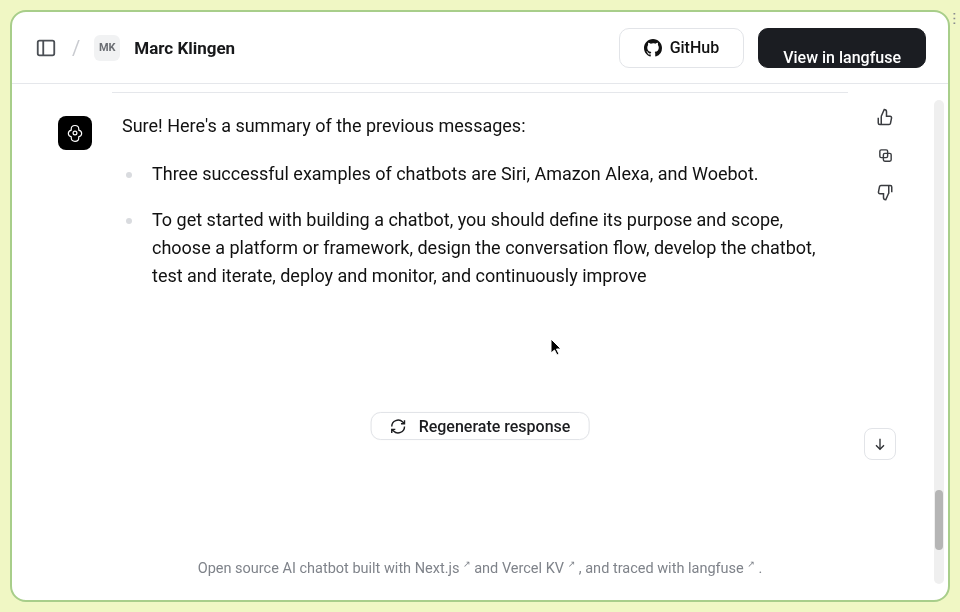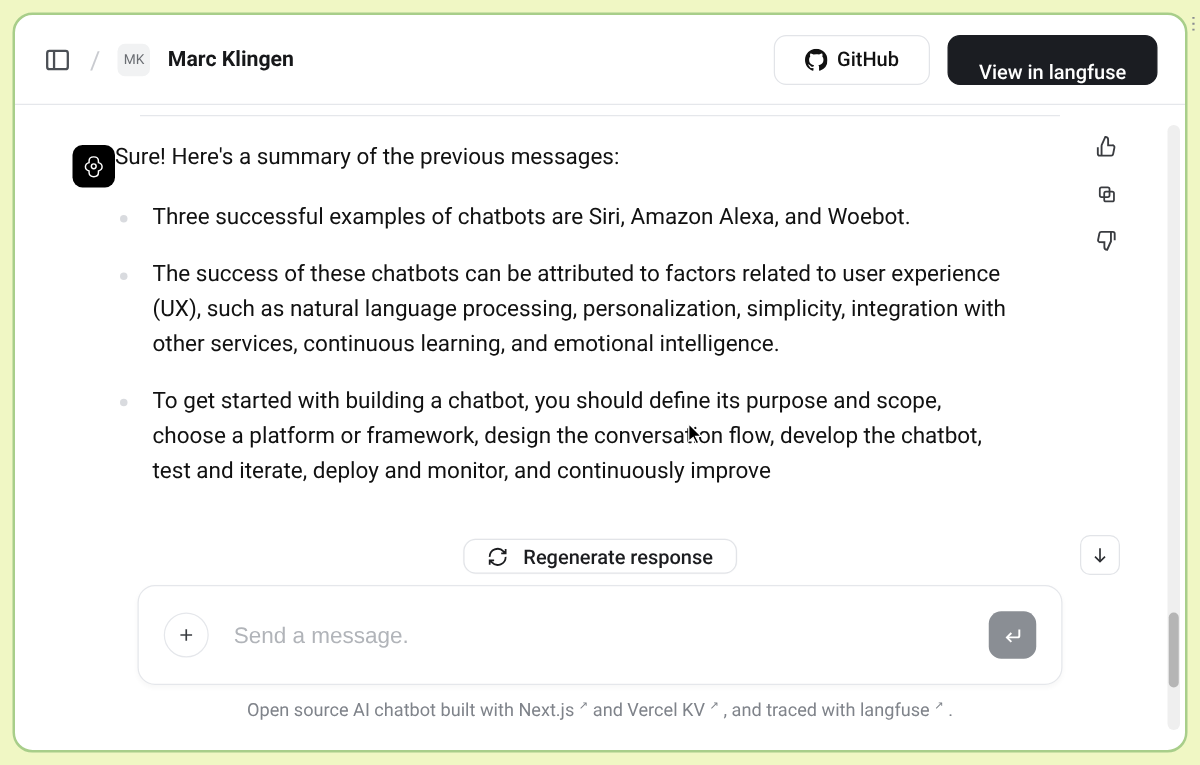--- a/index.html
+++ b/index.html
@@ -43,32 +43,32 @@
     padding:0 22px;
     gap:14px;
   }
   .panel-toggle{
     width:24px;height:24px;display:flex;align-items:center;justify-content:center;
     color:#4b4f55;cursor:pointer;
   }
   .slash{color:#c9cbd0;font-size:20px;}
   .avatar-mk{
     width:26px;height:26px;border-radius:6px;background:#f1f2f3;color:#6b6e73;
-    display:flex;align-items:center;justify-content:center;font-size:11px;font-weight:400;
+    display:flex;align-items:center;justify-content:center;font-size:11px;font-weight:700;
   }
   .username{font-size:17px;color:#17181a;font-weight:700;}
   .spacer{flex:1}
   .btn{
     height:40px;padding:0 24px;border-radius:10px;display:flex;align-items:center;gap:8px;
     font-size:16px;font-weight:500;cursor:pointer;white-space:nowrap;
   }
   .btn-light{background:#fff;border:1px solid var(--btn-border);color:#111;}
   .btn-dark{background:var(--dark);color:#fff;border:1px solid var(--dark);align-items:flex-end;}
   .chat-row{
-    display:flex;align-items:flex-start;
+    display:flex;align-items:flex-start;gap:30px;
     padding:28px 46px 0 46px;
   }
   .ai-avatar{
     width:34px;height:34px;border-radius:8px;background:#000;display:flex;align-items:center;justify-content:center;
     flex-shrink:0;margin-top:4px;
   }
   .ai-avatar svg{width:20px;height:20px;color:#fff}
   .msg{font-size:18px;color:var(--text);line-height:1.55;max-width:720px;}
   .msg ul{padding-left:18px;margin:20px 0 0 0;}
   .msg li{list-style:none;position:relative;padding-left:12px;margin-bottom:18px;}
@@ -78,21 +78,21 @@
   }
   
   .feedback{
     position:absolute;right:54px;top:96px;display:flex;flex-direction:column;gap:20px;
     color:#3a3c40;
   }
   .feedback .ico{width:18px;height:18px;cursor:pointer;display:flex;align-items:center;justify-content:center;}
   
   .regen{
     position:absolute;left:50%;transform:translateX(-50%);
-    top:419px;
+    top:400px;
     background:#fff;border:1px solid var(--btn-border);border-radius:10px;
     height:28px;padding:12px 18px;display:flex;align-items:center;gap:12px;
     font-size:16px;color:#1c1d20;font-weight:500;cursor:pointer;
     box-shadow:0 0 0 0.5px rgba(0,0,0,0.02);
   }
   
   .scrolldown{
     position:absolute;right:52px;top:416px;width:32px;height:32px;border-radius:8px;
     border:1px solid var(--btn-border);background:#fff;display:flex;align-items:center;justify-content:center;
     cursor:pointer;color:#2d2f33;
@@ -175,21 +175,20 @@
     <div class="ai-avatar">
       <svg viewBox="0 0 24 24" fill="none" stroke="currentColor" stroke-width="1.4">
         <path d="M12 3c3 0 4.5 1.8 4.5 4v1.5c2 .6 3.5 2 3.5 4s-1.5 3.4-3.5 4V18c0 2.2-1.5 4-4.5 4s-4.5-1.8-4.5-4v-1.5C5.5 15.9 4 14.5 4 12.5s1.5-3.4 3.5-4V7c0-2.2 1.5-4 4.5-4z"></path>
         <circle cx="12" cy="12" r="2.3"></circle>
       </svg>
     </div>
     <div class="msg">
       <div>Sure! Here's a summary of the previous messages:</div>
       <ul>
         <li>Three successful examples of chatbots are Siri, Amazon Alexa, and Woebot.</li>
-        <li>The success of these chatbots can be attributed to factors related to user experience (UX), such as natural language processing, personalization, simplicity, integration with other services, continuous learning, and emotional intelligence.</li>
         <li>To get started with building a chatbot, you should define its purpose and scope, choose a platform or framework, design the conversation flow, develop the chatbot, test and iterate, deploy and monitor, and continuously improve</li>
       </ul>
     </div>
   </div>
 
   <div class="feedback">
     <div class="ico">
       <svg viewBox="0 0 24 24" width="18" height="18" fill="none" stroke="currentColor" stroke-width="2">
           <path d="M7 22V11M3 13v7a2 2 0 0 0 2 2h12.3a2 2 0 0 0 2-1.6l1.4-7a2 2 0 0 0-2-2.4H14V5a3 3 0 0 0-3-3l-4 9"></path>
         </svg>
@@ -214,35 +213,20 @@
     <span>Regenerate response</span>
   </div>
 
   <div class="scrolldown">
     <svg viewBox="0 0 24 24" width="16" height="16" fill="none" stroke="currentColor" stroke-width="2">
         <line x1="12" y1="4" x2="12" y2="20"></line>
         <polyline points="6 14 12 20 18 14"></polyline>
       </svg>
   </div>
 
-  <div class="inputbar">
-    <div class="plusbtn">
-      <svg viewBox="0 0 24 24" width="16" height="16" fill="none" stroke="currentColor" stroke-width="2">
-          <line x1="12" y1="5" x2="12" y2="19"></line>
-          <line x1="5" y1="12" x2="19" y2="12"></line>
-        </svg>
-    </div>
-    <input class="field" placeholder="Send a message." style="">
-    <div class="sendbtn">
-      <svg viewBox="0 0 24 24" width="17" height="17" fill="none" stroke="currentColor" stroke-width="2.2">
-          <polyline points="10 9 5 14 10 19"></polyline>
-          <path d="M19 5v7a2 2 0 0 1-2 2H5"></path>
-        </svg>
-    </div>
-  </div>
 
   <div class="footer">
     <span>Open source AI chatbot built with Next.js</span>
     <span class="link"><sup>↗</sup></span>
     <span> and Vercel KV</span>
     <span class="link"><sup>↗</sup></span>
     <span>, and traced with langfuse</span>
     <span class="link"><sup>↗</sup></span>
     <span>.</span>
   </div>

